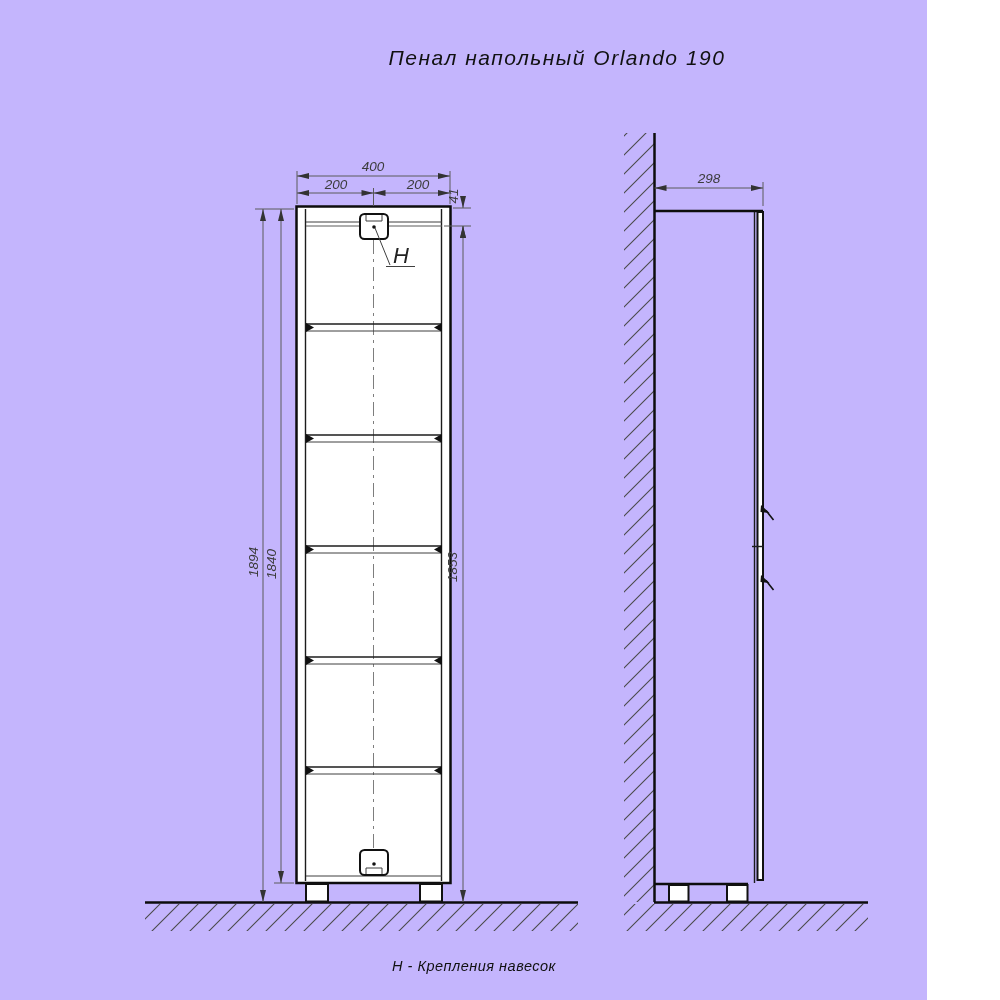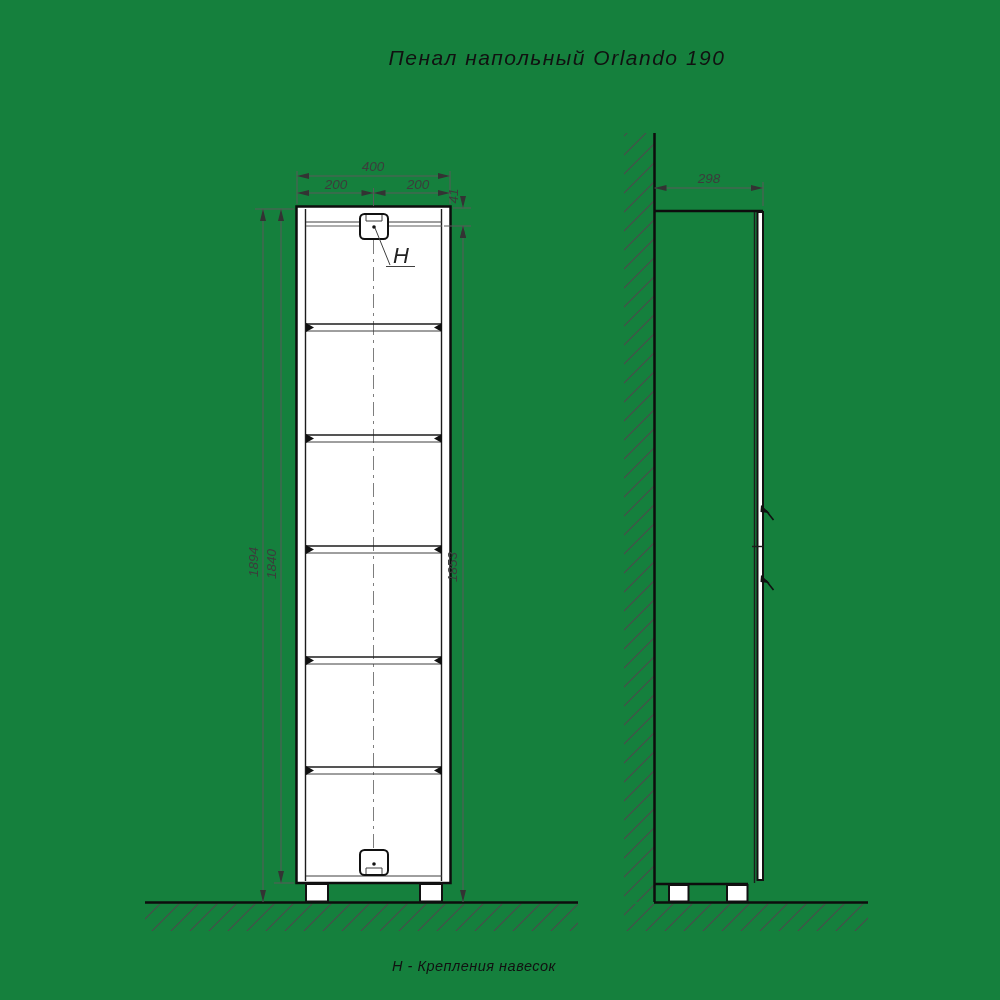--- a/index.html
+++ b/index.html
@@ -1,17 +1,17 @@
 <!DOCTYPE html>
 <html><head>
 <meta charset="utf-8">
 <style>
   html,body { margin:0; padding:0; background:#ffffff; }
   .page {
-    position:relative; width:1000px; height:1000px; background:#15803d;
+    position:relative; width:927px; height:1000px; background:#c4b5fd;
     font-family:"Liberation Sans", sans-serif; overflow:hidden;
   }
   svg { display:block; }
   .t-title  { font:italic 21px "Liberation Sans", sans-serif; fill:#111; letter-spacing:1.5px; }
   .t-note   { font:italic 14.5px "Liberation Sans", sans-serif; fill:#111; letter-spacing:0.5px; }
   .t-dim    { font:italic 13.5px "Liberation Sans", sans-serif; fill:#3c3c3c; }
   .t-mark   { font:italic 22px "Liberation Sans", sans-serif; fill:#222; }
   .ln-thick { stroke:#0d0d0d; stroke-width:2.5; fill:none; }
   .ln-med   { stroke:#1c1c1c; stroke-width:1.4; fill:none; }
   .ln-thin  { stroke:#3f3f3f; stroke-width:1; fill:none; }

